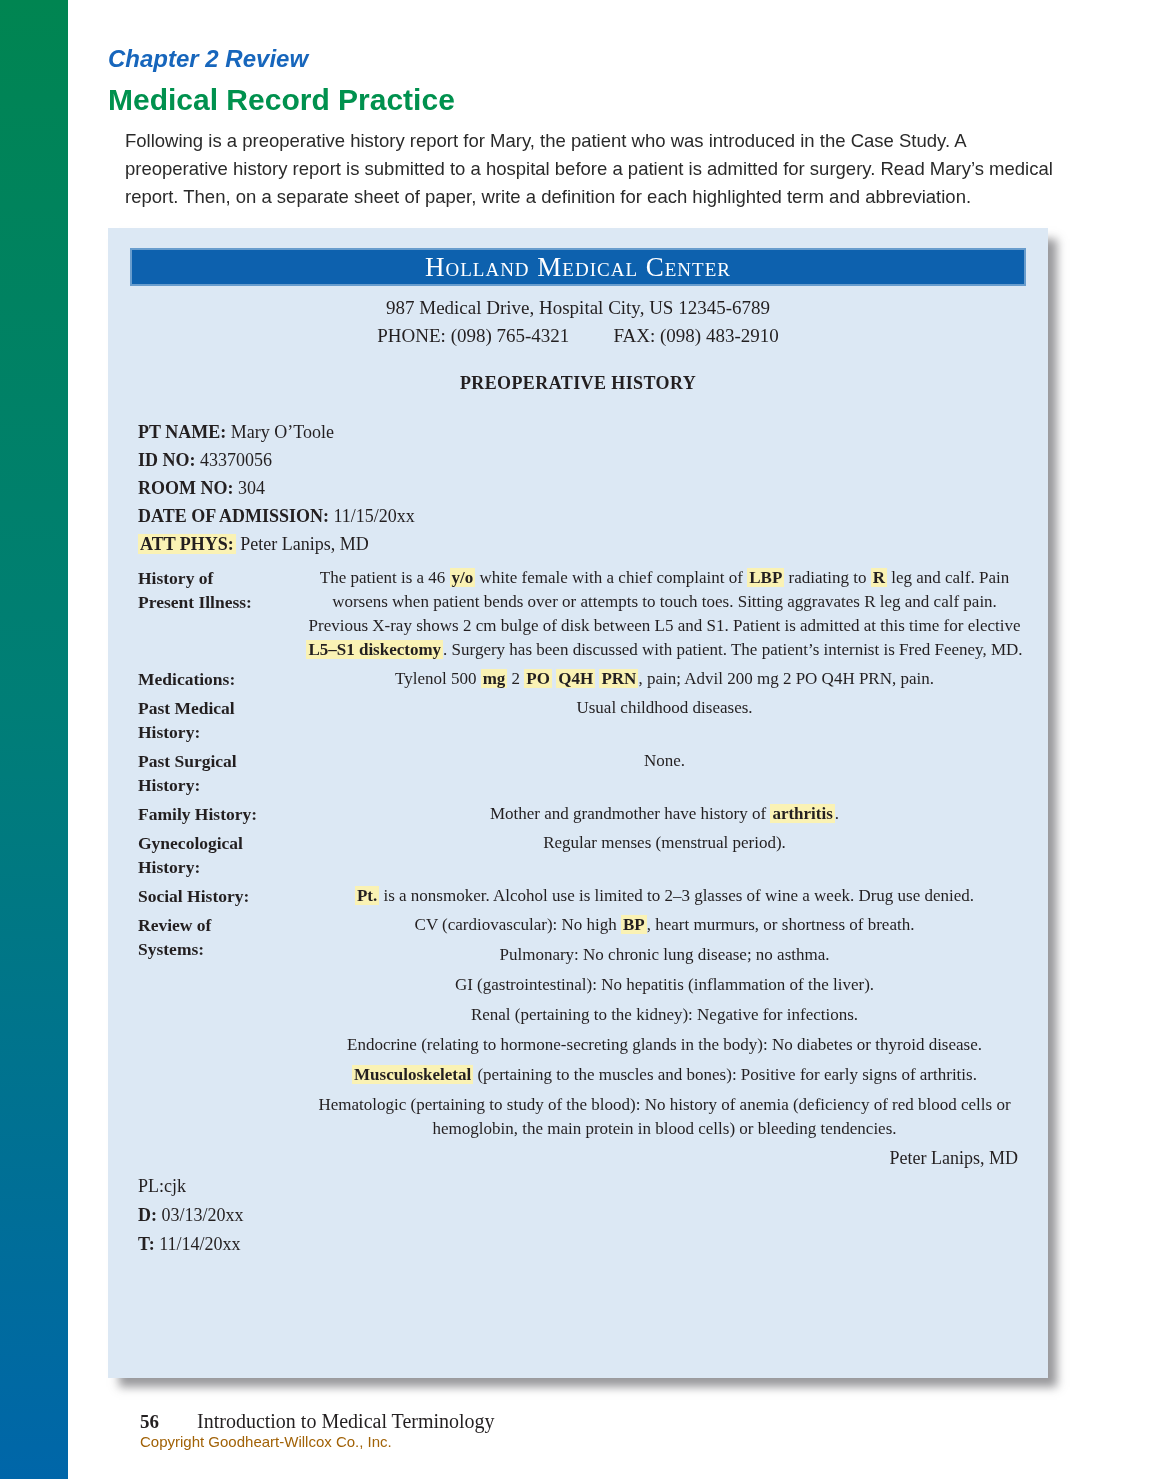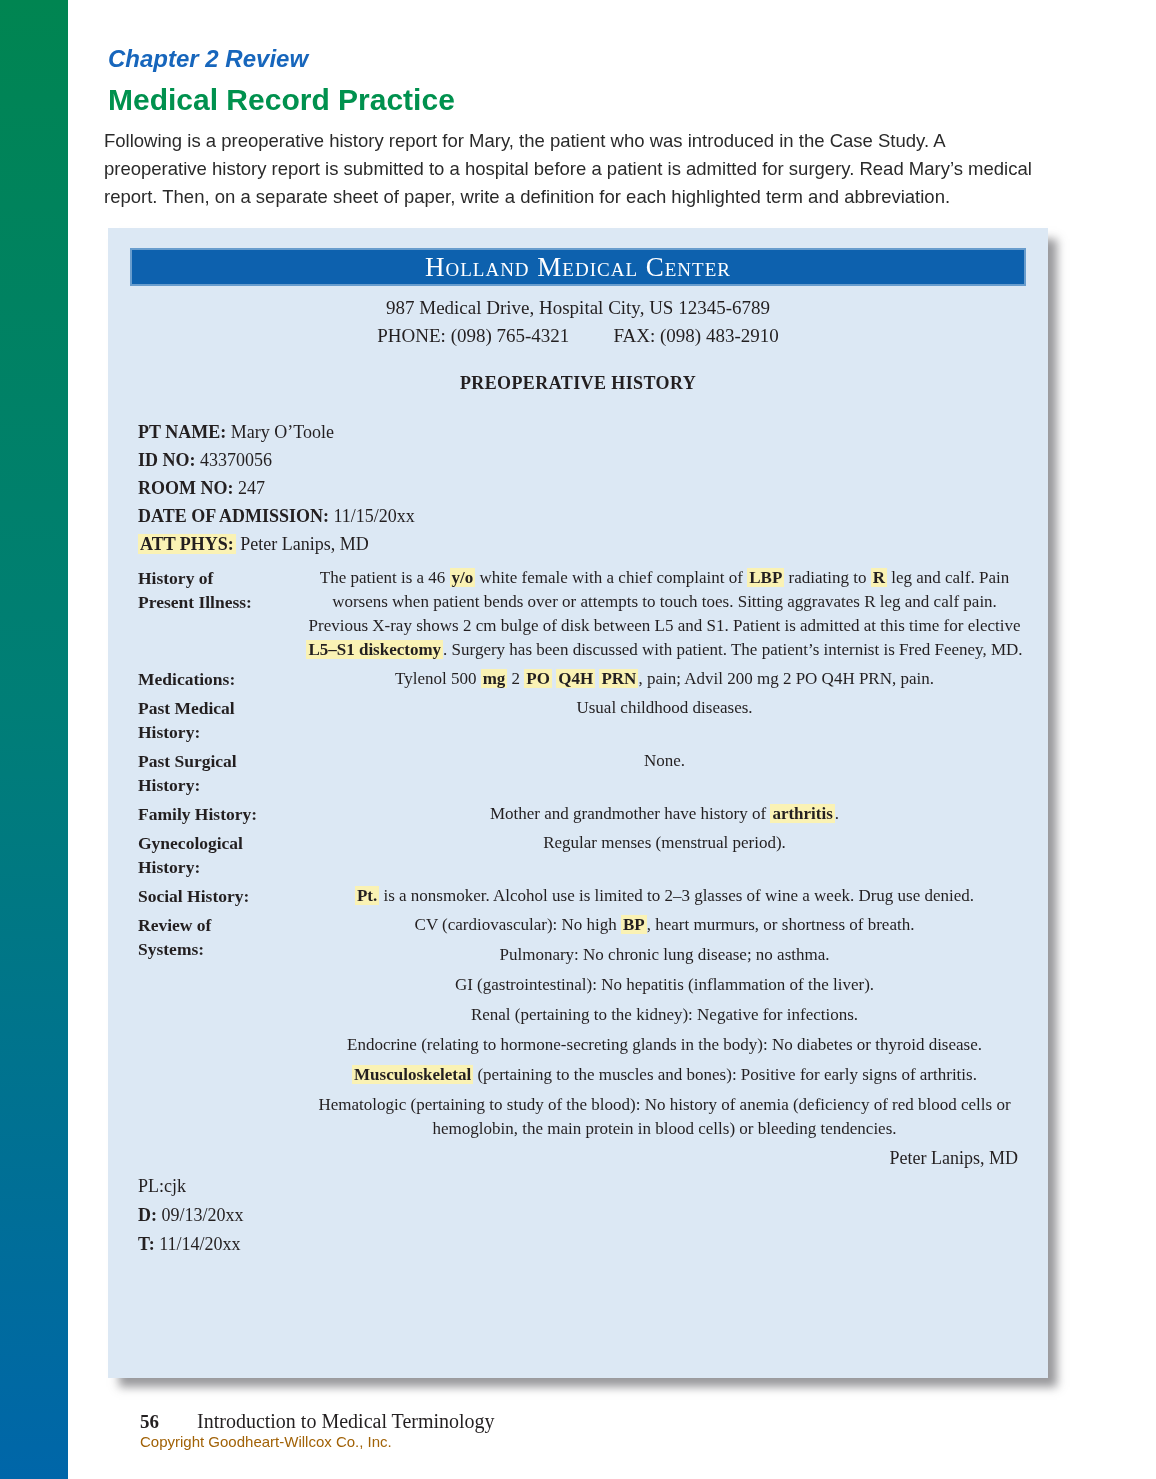--- a/index.html
+++ b/index.html
@@ -24,21 +24,21 @@
   }
   .chapter-label{
     position:absolute; left:108px; top:45px;
     font-size:24px; font-weight:bold; font-style:italic; color:var(--accent-blue);
   }
   .page-title{
     position:absolute; left:108px; top:83px;
     font-size:30px; font-weight:bold; color:var(--accent-green);
   }
   .intro{
-    position:absolute; left:104px; top:127px; width:932px;
+    position:absolute; left:125px; top:127px; width:932px;
     font-size:18.5px; line-height:28px; color:#2a2a2a;
   }
   .record-box{
     position:absolute; left:108px; top:228px; width:940px; min-height:1150px;
     background:var(--box-bg);
     box-shadow:10px 10px 9px -1px rgba(70,70,75,0.55);
     padding:20px 22px 16px 22px;
     font-family:"Liberation Serif", serif;
   }
   .facility-bar{
@@ -91,21 +91,21 @@
   </div>
   <div class="facility-address">987 Medical Drive, Hospital City, US 12345-6789</div>
   <div class="facility-phone-line">
     <span>PHONE: (098) 765-4321</span><span class="gap"></span><span>FAX: (098) 483-2910</span>
   </div>
   <div class="doc-title">PREOPERATIVE HISTORY</div>
 
   <div class="patient-block">
       <div><span class="plabel">PT NAME:</span><span> Mary O’Toole</span></div>
       <div><span class="plabel">ID NO:</span><span> 43370056</span></div>
-      <div><span class="plabel">ROOM NO:</span><span> 247</span></div>
+      <div><span class="plabel">ROOM NO:</span><span> 304</span></div>
       <div><span class="plabel">DATE OF ADMISSION:</span><span> 11/15/20xx</span></div>
       <div><span class="plabel hl">ATT PHYS:</span><span> Peter Lanips, MD</span></div>
     </div>
 
   <div class="sections">
       <div class="row">
         <div class="slabel">
           <div>History of</div>
           <div>Present Illness:</div>
         </div>
@@ -178,21 +178,21 @@
           <p><span class="hl">Musculoskeletal</span><span> (pertaining to the muscles and bones): Positive for early signs of arthritis.</span></p>
           <p><span>Hematologic (pertaining to study of the blood): No history of anemia (deficiency of red blood cells or hemoglobin, the main protein in blood cells) or bleeding tendencies.</span></p>
         </div>
       </div>
     </div>
 
   <div class="signature">Peter Lanips, MD</div>
 
   <div class="closing-block">
       <div><span>PL:cjk</span></div>
-      <div><span class="b">D:</span><span> 09/13/20xx</span></div>
+      <div><span class="b">D:</span><span> 03/13/20xx</span></div>
       <div><span class="b">T:</span><span> 11/14/20xx</span></div>
     </div>
 </div>
 
 <div class="page-footer">
   <div class="footer-left">
     <span class="page-number">56</span><span class="book-title">Introduction to Medical Terminology</span>
   </div>
   <div class="copyright">Copyright Goodheart-Willcox Co., Inc.</div>
 </div>

